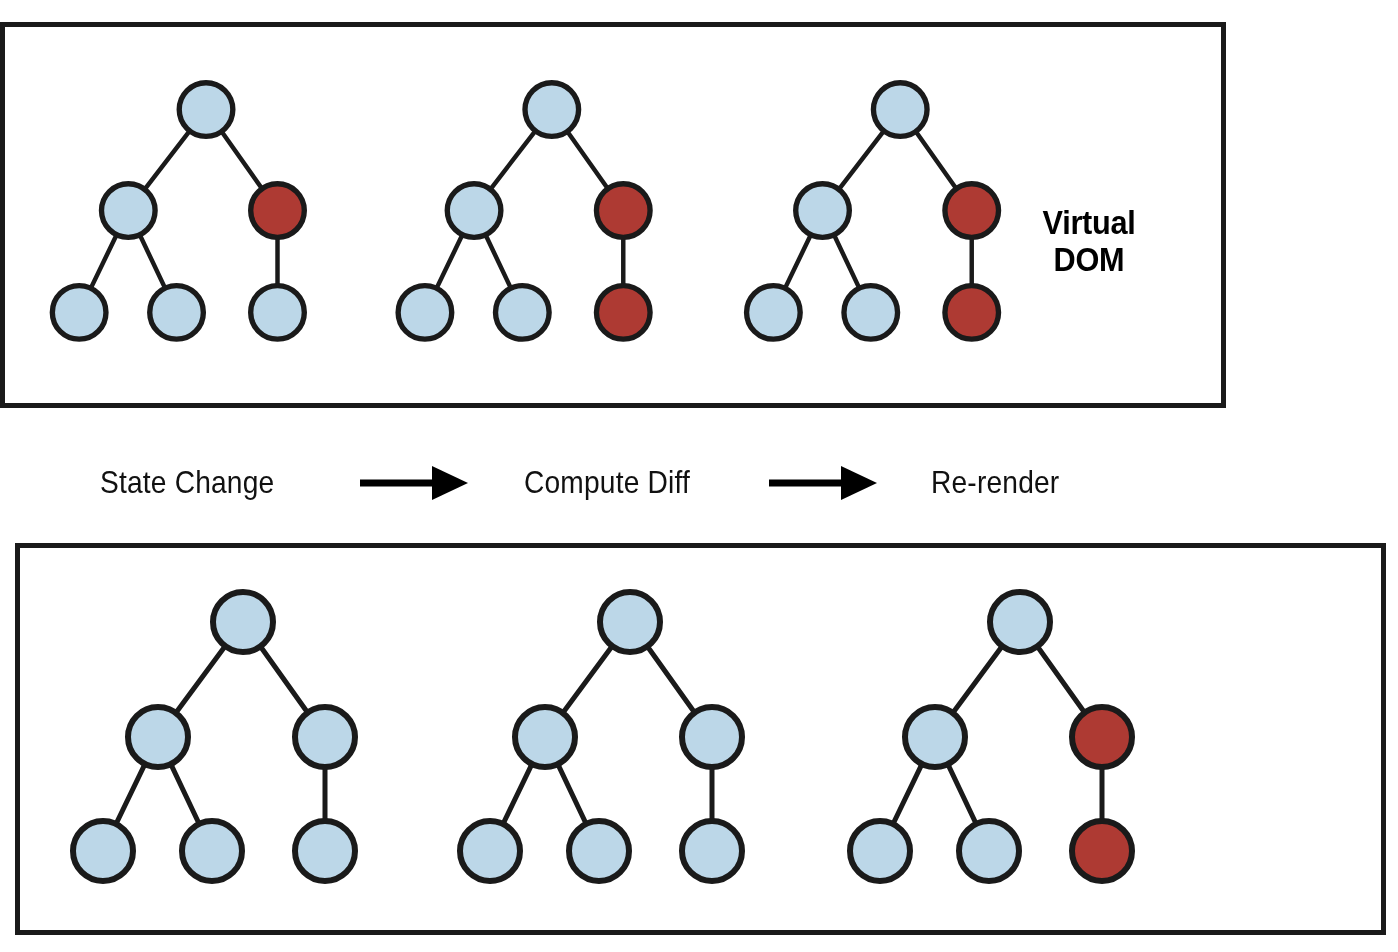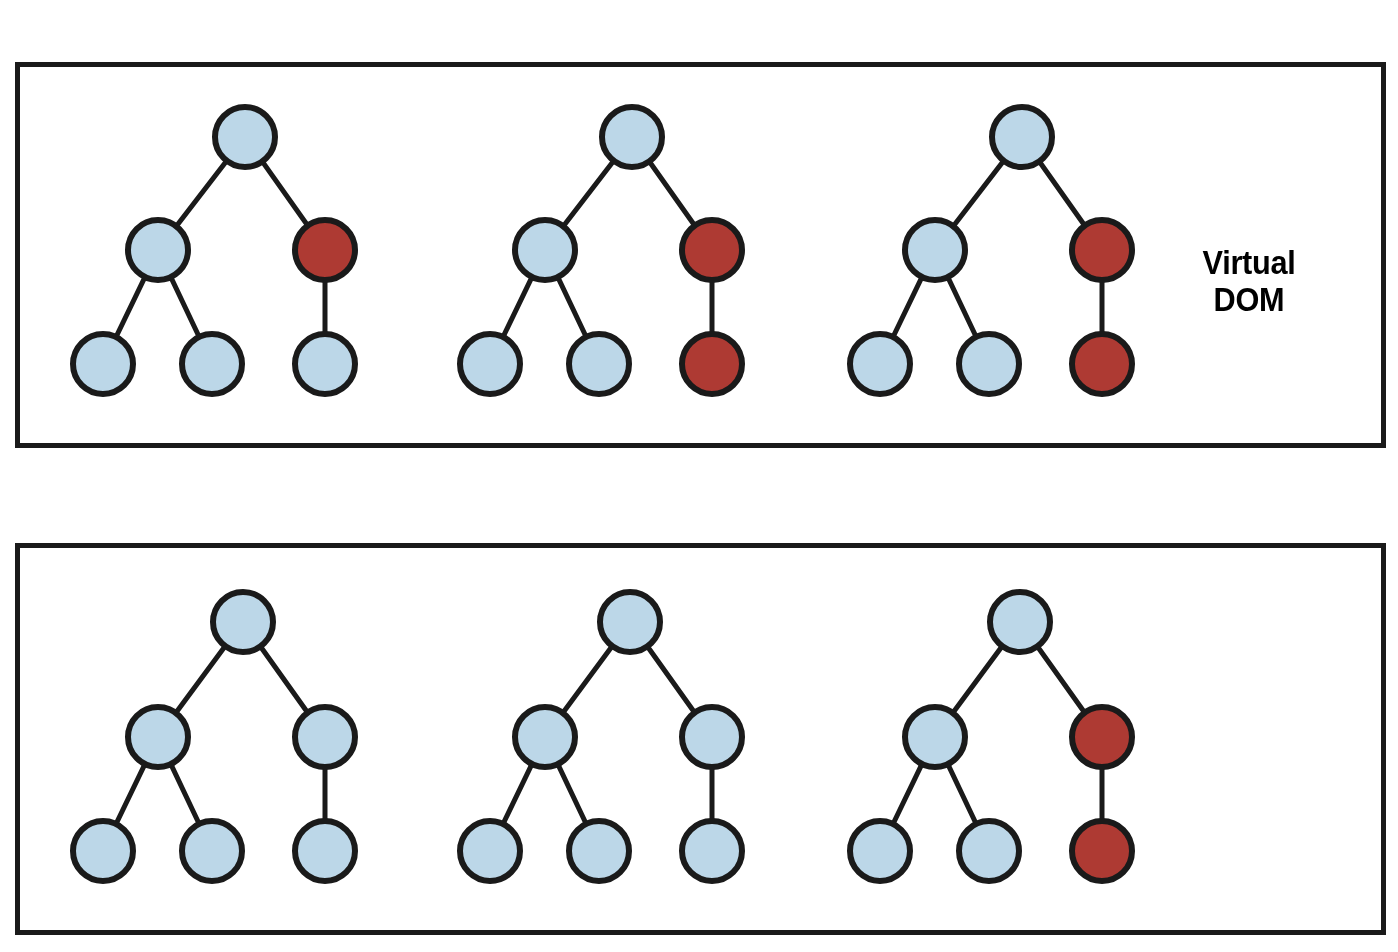--- a/index.html
+++ b/index.html
@@ -21,25 +21,24 @@
   }
 
   
   .panel {
     position: absolute;
     box-sizing: border-box;
     border: 5px solid #1a1a1a;
     background: #ffffff;
   }
   #panel-virtual-dom {
-    left: 15px;
+    left: 0;
     top: 22px;
-    width: 1371px;
+    width: 1226px;
     height: 386px;
-    margin-top: 40px;
   }
   #panel-browser-dom {
     left: 15px;
     top: 543px;
     width: 1371px;
     height: 392px;
   }
 
   
   .tree-svg {
@@ -146,20 +145,37 @@
           <circle cx="969" cy="297" r="30" fill="#BCD7E8" stroke="#1A1A1A" stroke-width="6"></circle>
           <circle cx="1082" cy="297" r="30" fill="#AE3A33" stroke="#1A1A1A" stroke-width="6"></circle>
         </g>
       </svg>
     <div class="side-label" id="label-virtual-dom">
       <div>Virtual</div>
       <div>DOM</div>
     </div>
   </div>
 
+  <div id="flow-row">
+    <span class="flow-step">State Change</span>
+    <span class="sp-1"></span>
+    <svg class="flow-arrow" width="110" height="40" viewBox="0 0 110 40">
+      <rect x="0" y="16.5" width="78" height="7" fill="#000000"></rect>
+      <polygon points="72,3 108,20 72,37" fill="#000000"></polygon>
+    </svg>
+    <span class="sp-2"></span>
+    <span class="flow-step">Compute Diff</span>
+    <span class="sp-3"></span>
+    <svg class="flow-arrow" width="110" height="40" viewBox="0 0 110 40">
+      <rect x="0" y="16.5" width="78" height="7" fill="#000000"></rect>
+      <polygon points="72,3 108,20 72,37" fill="#000000"></polygon>
+    </svg>
+    <span class="sp-4"></span>
+    <span class="flow-step">Re-render</span>
+  </div>
 
   <div class="panel" id="panel-browser-dom">
     <svg class="tree-svg" id="svg-browser-dom" viewBox="0 0 1361 382">
         <g>
           <line x1="223" y1="74" x2="138" y2="189" stroke="#1A1A1A" stroke-width="5" stroke-linecap="round"></line>
           <line x1="223" y1="74" x2="305" y2="189" stroke="#1A1A1A" stroke-width="5" stroke-linecap="round"></line>
           <line x1="138" y1="189" x2="83" y2="303" stroke="#1A1A1A" stroke-width="5" stroke-linecap="round"></line>
           <line x1="138" y1="189" x2="192" y2="303" stroke="#1A1A1A" stroke-width="5" stroke-linecap="round"></line>
           <line x1="305" y1="189" x2="305" y2="303" stroke="#1A1A1A" stroke-width="5" stroke-linecap="round"></line>
           <circle cx="223" cy="74" r="30" fill="#BCD7E8" stroke="#1A1A1A" stroke-width="6"></circle>

